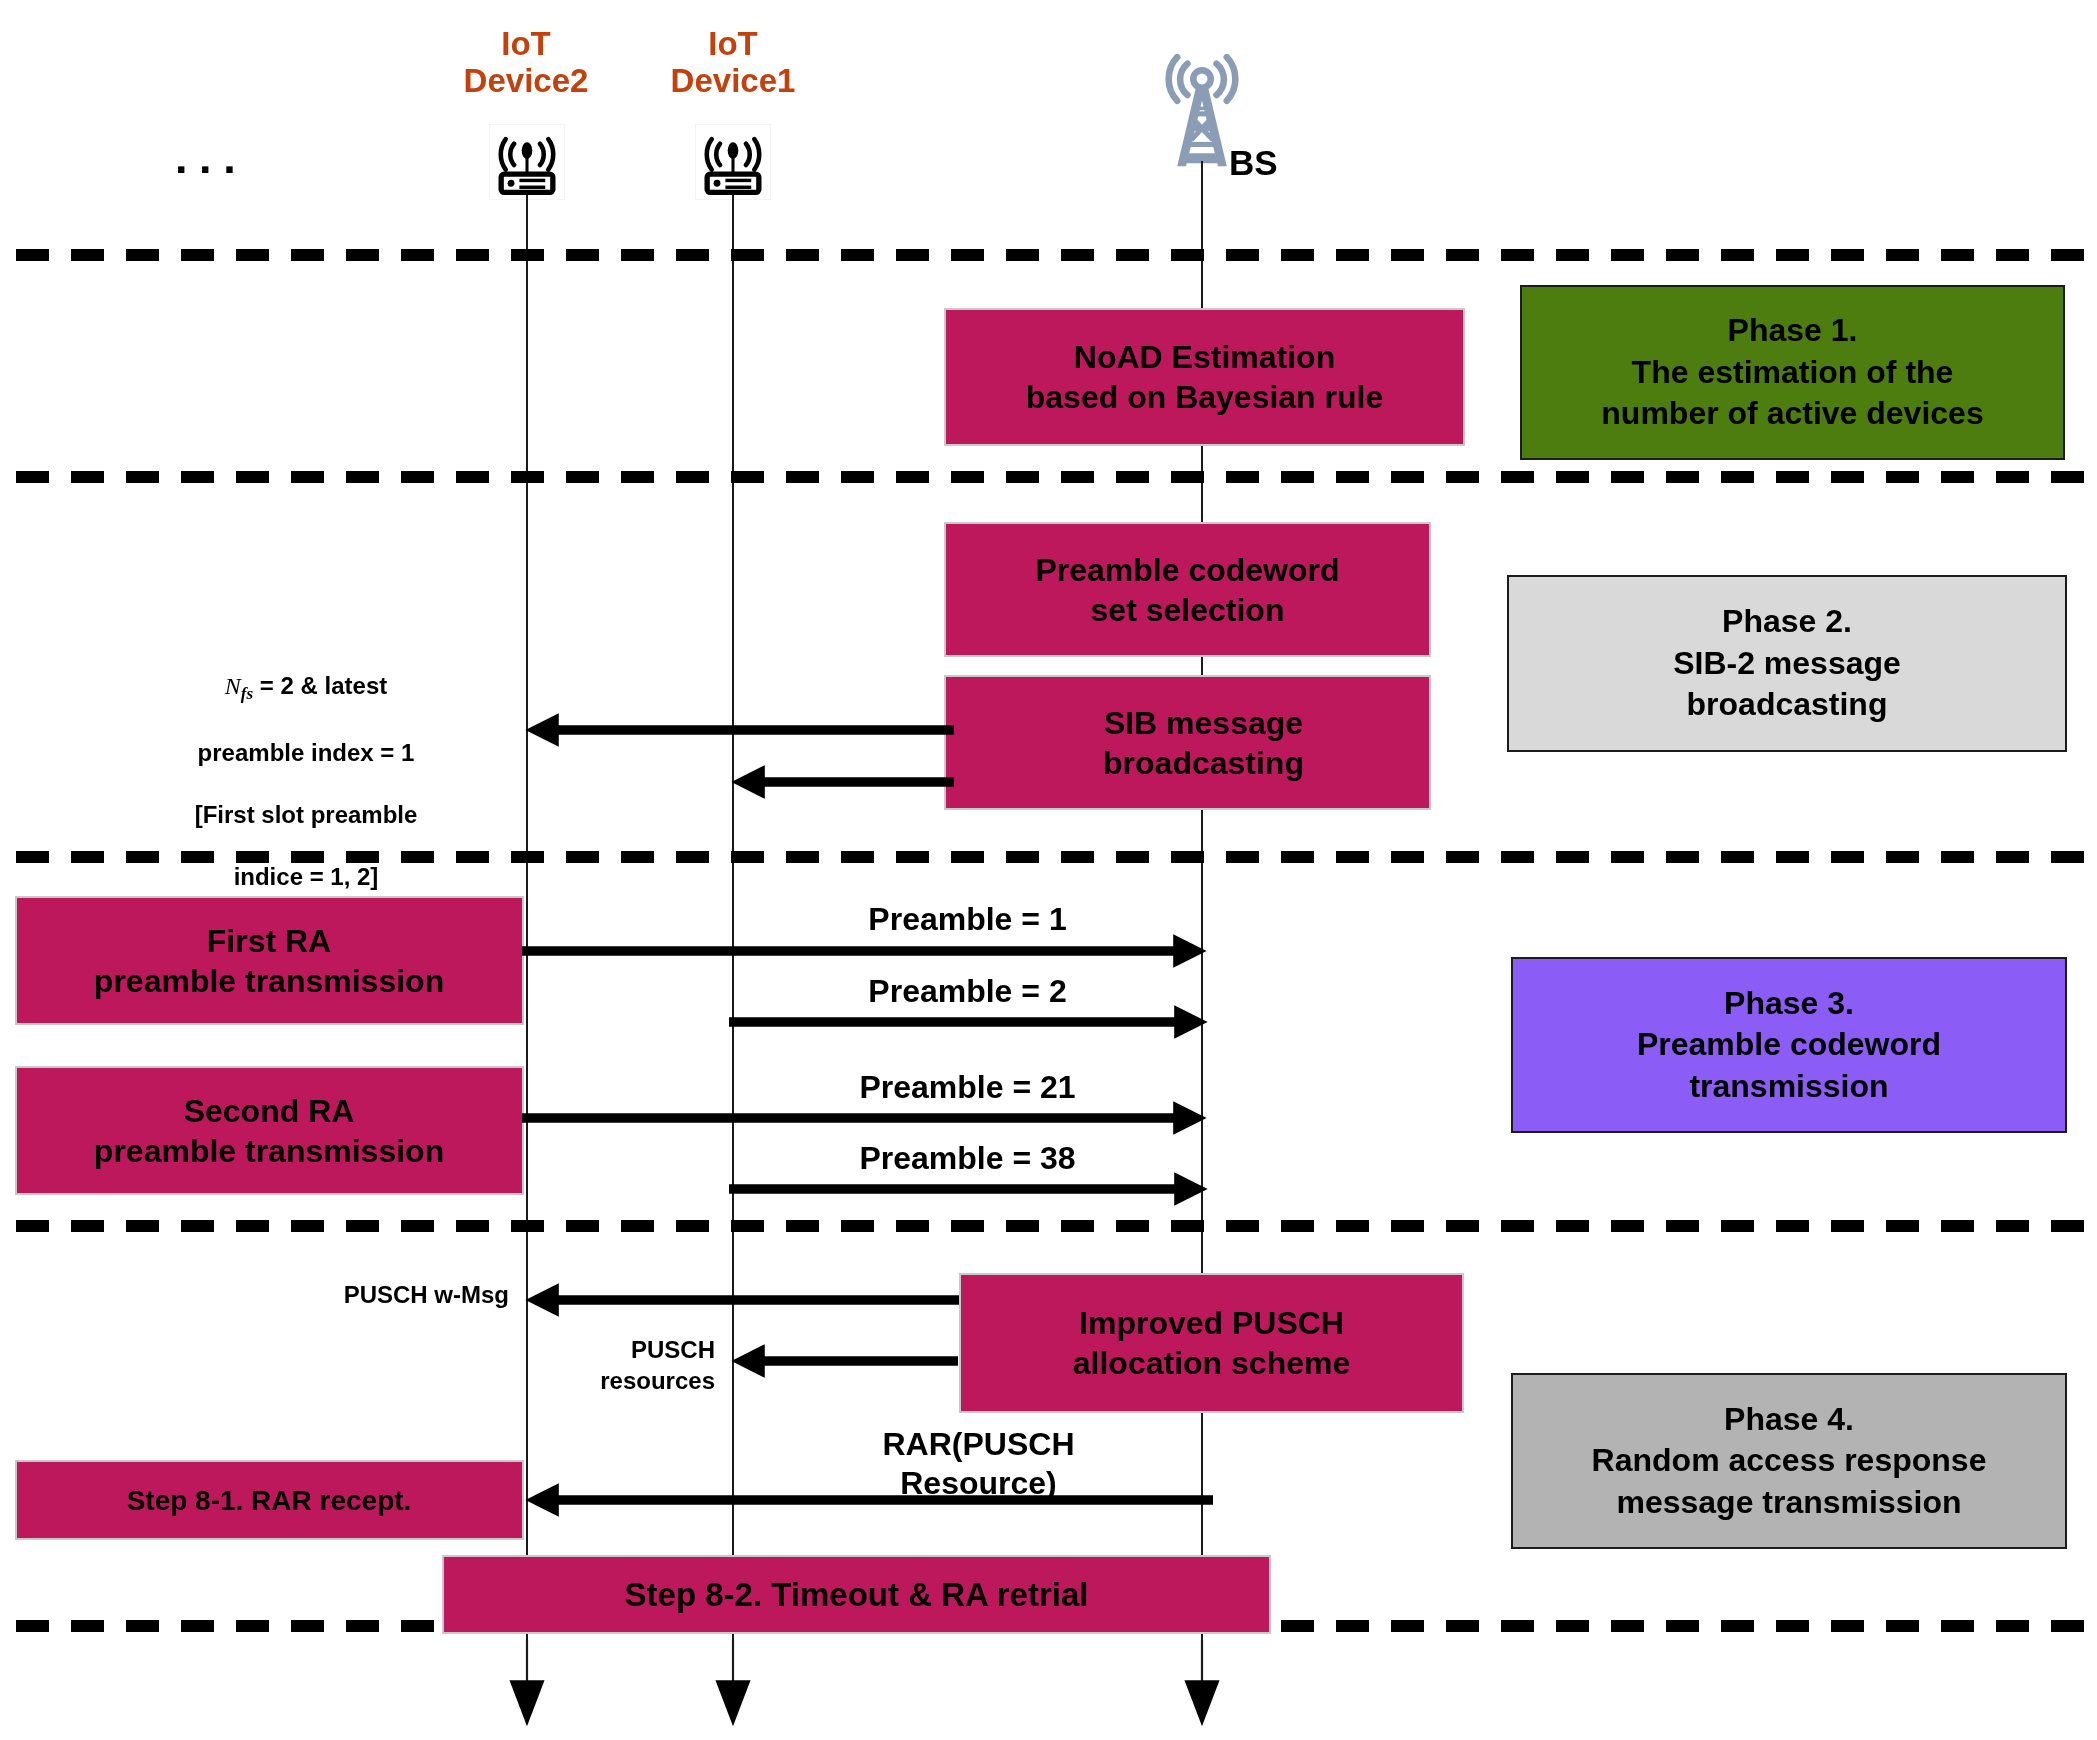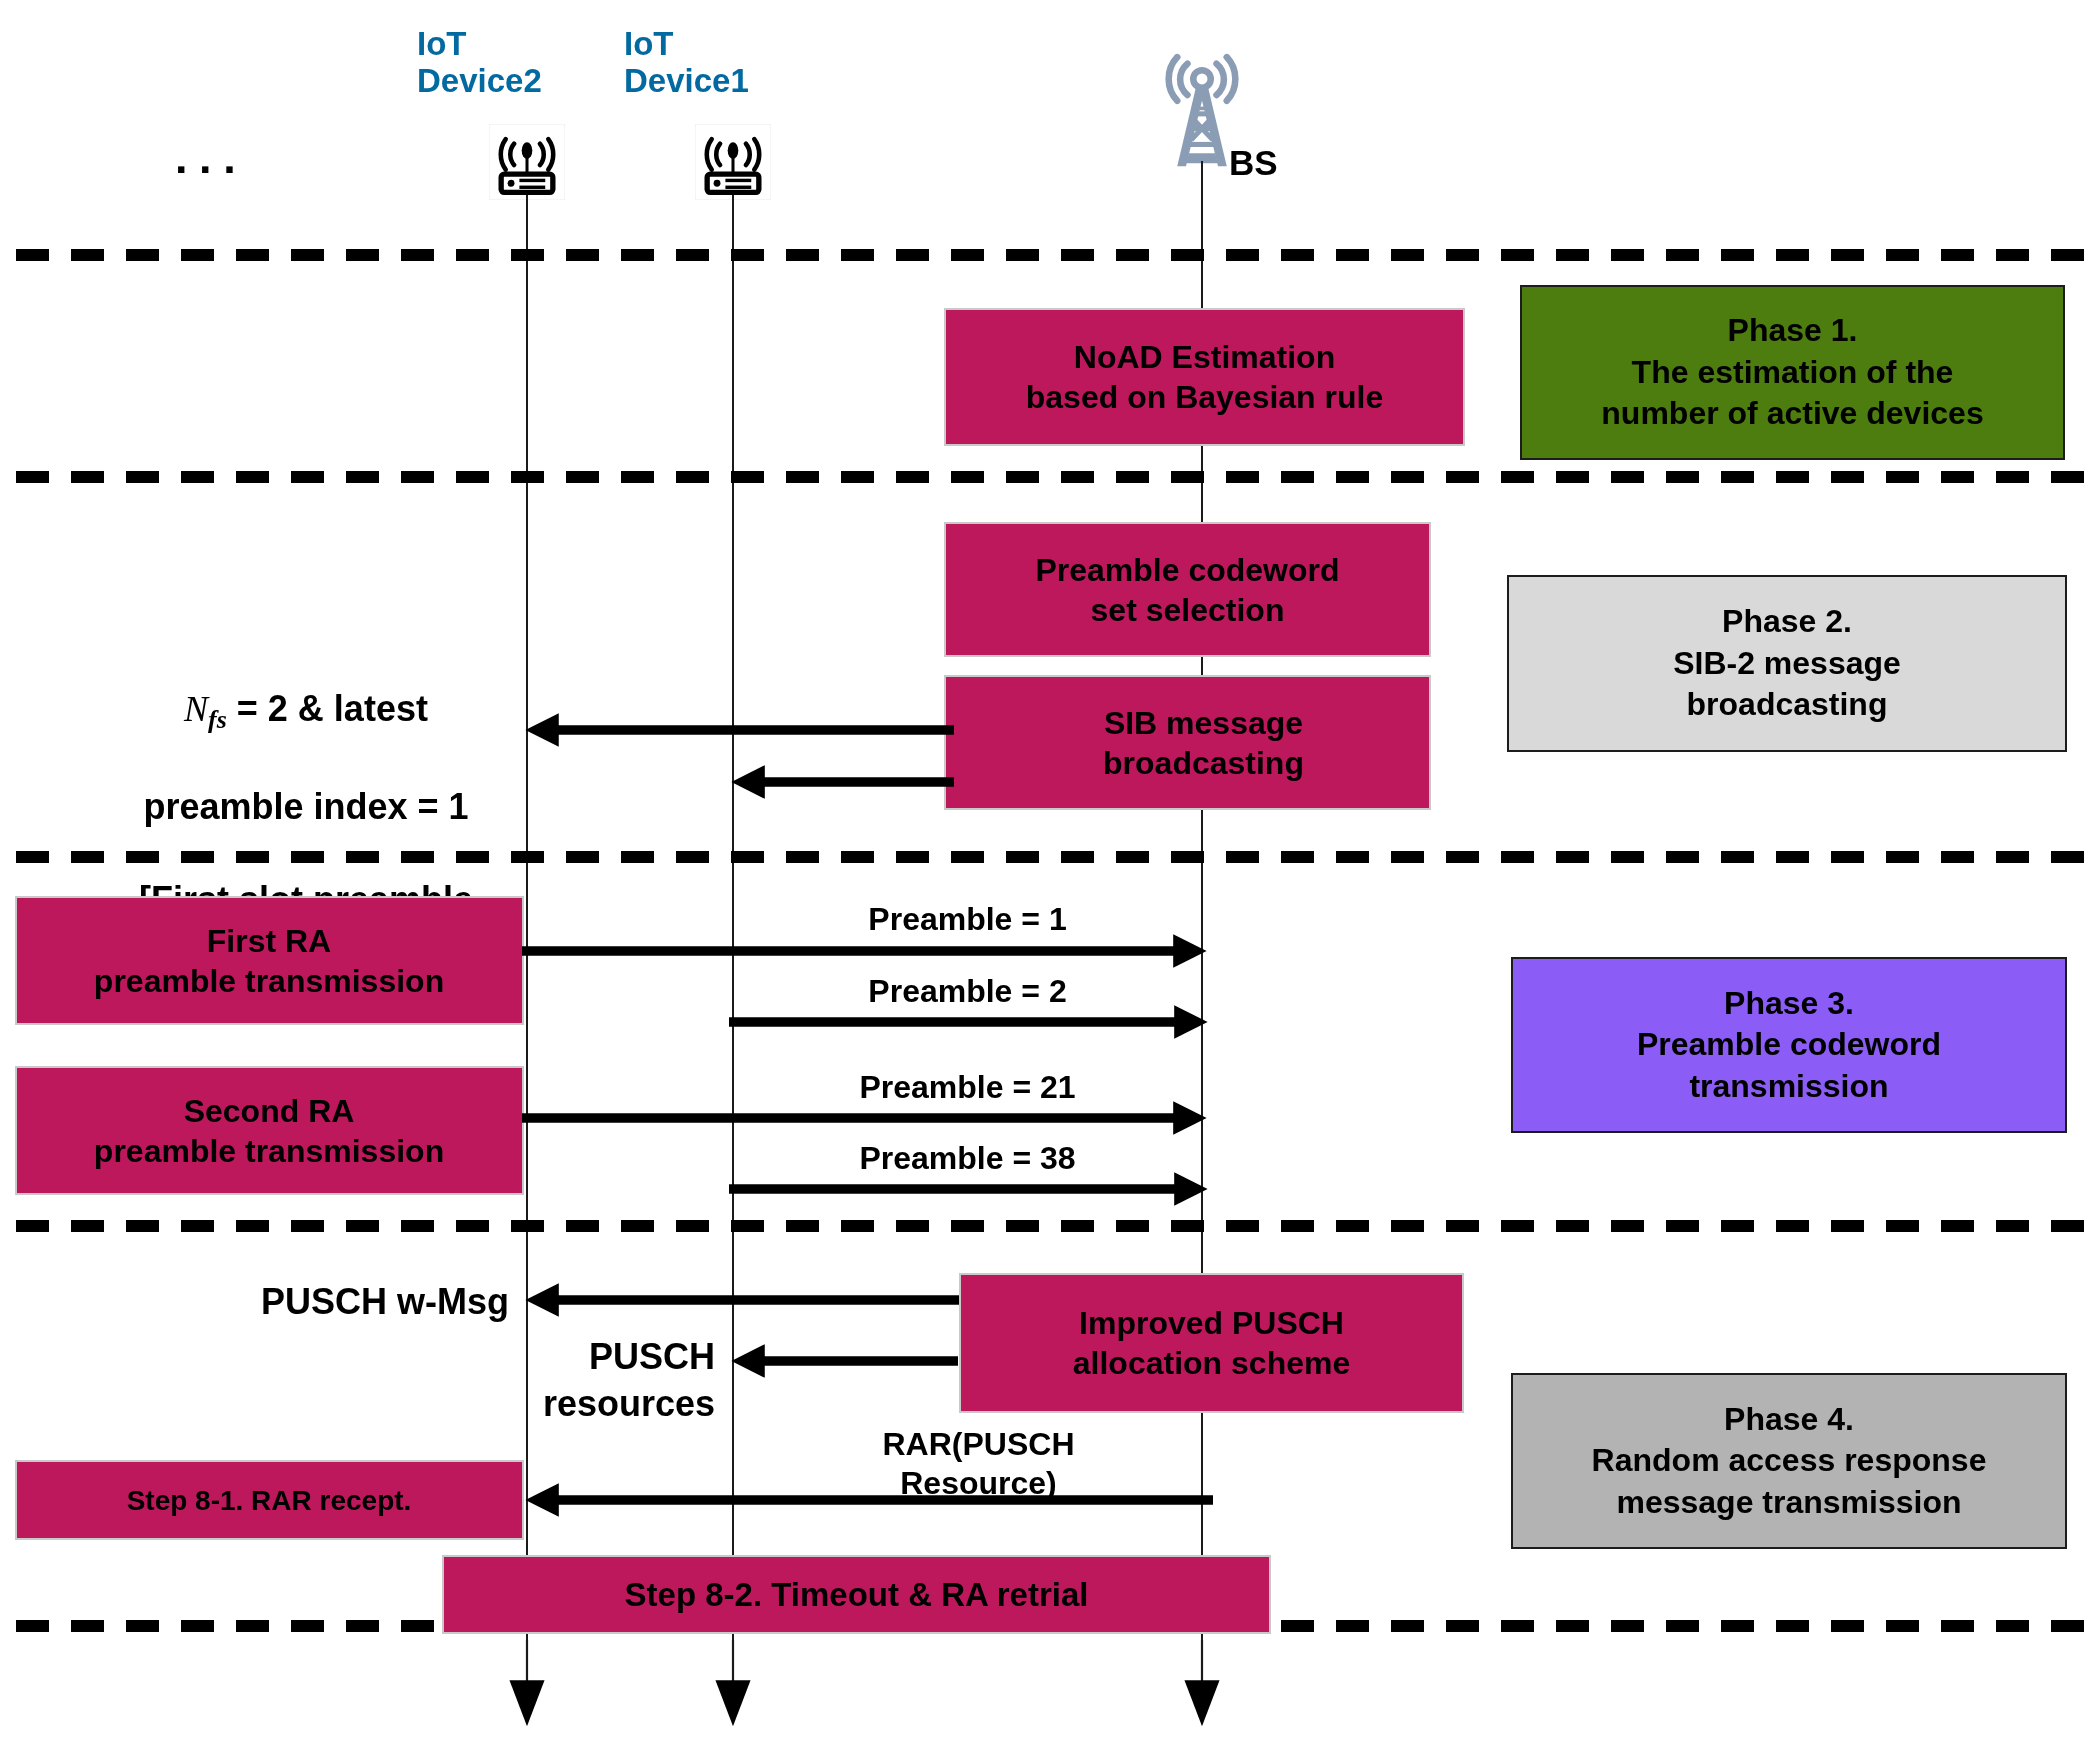--- a/index.html
+++ b/index.html
@@ -14,25 +14,25 @@
     position: relative;
     width: 2097px;
     height: 1740px;
     background: #ffffff;
     overflow: hidden;
   }
 
   
   .actor-label {
     position: absolute;
-    text-align: left;
+    text-align: center;
     font-weight: bold;
     font-size: 33px;
     line-height: 1.12;
-    color: #0369a1;
+    color: #c2410c;
     white-space: pre-line;
   }
   .ellipsis-dots {
     position: absolute;
     font-weight: bold;
     font-size: 45px;
     letter-spacing: 11.6px;
     color: #000;
     line-height: 1;
   }
@@ -91,21 +91,21 @@
   }
   .phase-1 { background: #4d7c0f; }
   .phase-2 { background: #d9d9d9; }
   .phase-3 { background: #8b5cf6; }
   .phase-4 { background: #b3b3b3; }
 
   
   .annot {
     position: absolute;
     font-weight: bold;
-    font-size: 36px;
+    font-size: 24px;
     line-height: 1.3;
     color: #000;
     white-space: pre-line;
   }
   .annot.center { text-align: center; }
   .annot.right  { text-align: right; }
 
   
   .mvar { font-family: "Liberation Serif", serif; font-style: italic; font-weight: normal; }
   .msub { font-size: 0.72em; vertical-align: -0.28em; font-family: "Liberation Serif", serif; font-style: italic;}

